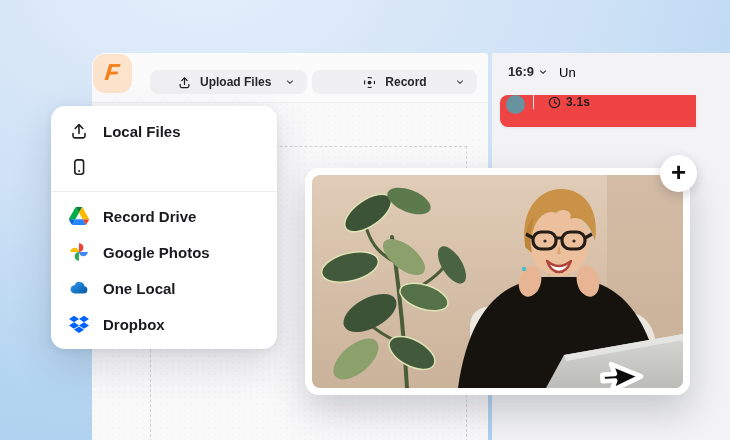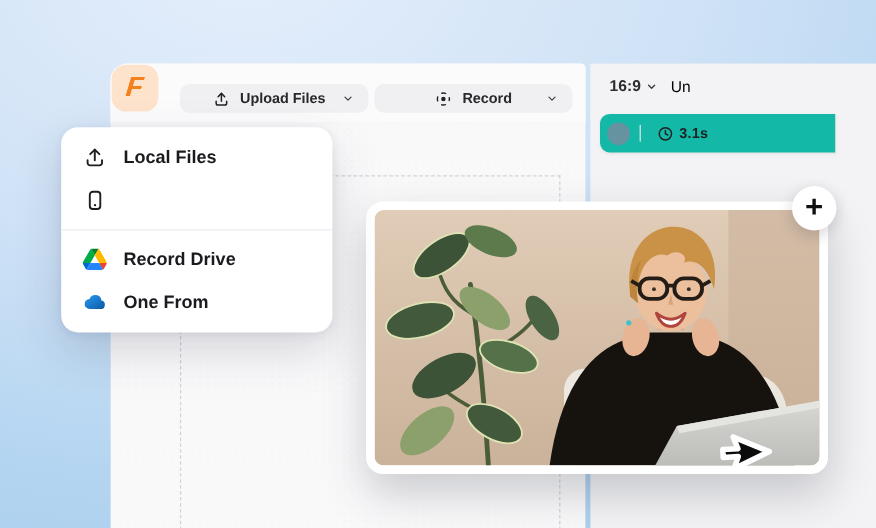--- a/index.html
+++ b/index.html
@@ -29,23 +29,23 @@
   .btn-record .chev{position:absolute;right:12px;top:7px;}
   .icn{display:flex;align-items:center;justify-content:center;}
   
   .dropzone{position:absolute;left:150px;top:146px;width:317px;height:296px;
     border:1.5px dashed #d2d2d9;border-bottom:none;}
   
   .right-panel{position:absolute;left:492px;top:53px;width:238px;height:387px;background:#f3f3f5;}
   .ratio-btn{position:absolute;left:16px;top:11px;display:flex;align-items:center;gap:4px;
     font-size:13px;font-weight:700;color:#2b2b30;cursor:pointer;}
   .un-label{position:absolute;left:67px;top:12px;font-size:13px;font-weight:500;color:#000000;cursor:pointer;}
-  .clip-bar{position:absolute;left:8px;top:42px;width:196px;height:32px;background:#14b8a6;
+  .clip-bar{position:absolute;left:8px;top:42px;width:196px;height:32px;background:#ef4444;
     border-radius:8px 0 0 8px;box-shadow:0 1px 3px rgba(20,20,40,.07);
-    display:flex;align-items:center;cursor:pointer;}
+    display:flex;align-items:flex-start;cursor:pointer;}
   .teal-dot{width:19px;height:19px;border-radius:50%;background:#6793a1;margin-left:6px;flex:0 0 auto;}
   .clip-sep{width:1px;height:14px;background:#e6e6e9;margin-left:8px;}
   .clip-clock{margin-left:13px;display:flex;align-items:center;}
   .clip-dur{font-size:12px;font-weight:800;color:#1f2023;margin-left:4px;letter-spacing:.2px;}
   
   .photo-card{position:absolute;left:305px;top:168px;width:385px;height:227px;background:#ffffff;
     border-radius:14px;box-shadow:0 16px 36px rgba(35,40,60,.22);padding:7px;cursor:pointer;}
   .photo{width:100%;height:100%;border-radius:8px;overflow:hidden;position:relative;}
   .photo svg{display:block;}
   .add-btn{position:absolute;left:660px;top:155px;width:37px;height:37px;border-radius:50%;
@@ -232,26 +232,45 @@
           <path d="M43.65 25L57.4 1.2C56.05.4 54.5 0 52.9 0H34.4c-1.6 0-3.15.45-4.5 1.2z" fill="#00832d"></path>
           <path d="M59.8 53H27.5L13.75 76.8c1.35.8 2.9 1.2 4.5 1.2h50.8c1.6 0 3.15-.45 4.5-1.2z" fill="#2684fc"></path>
           <path d="M73.4 26.5l-12.7-22c-.8-1.4-1.95-2.5-3.3-3.3L43.65 25l16.15 28h27.45c0-1.55-.4-3.1-1.2-4.5z" fill="#ffba00"></path>
         </svg>
       </span>
       <span>Record Drive</span>
     </div>
     <div class="menu-item">
       <span class="menu-ic">
         <svg width="20" height="20" viewBox="0 0 24 24">
+          <path d="M1.5 12a5.25 5.25 0 0 1 10.5 0z" fill="#FBBC04"></path>
+          <path d="M12 1.5a5.25 5.25 0 0 1 0 10.5z" fill="#EA4335"></path>
+          <path d="M22.5 12a5.25 5.25 0 0 1 -10.5 0z" fill="#4285F4"></path>
+          <path d="M12 22.5a5.25 5.25 0 0 1 0 -10.5z" fill="#34A853"></path>
+        </svg>
+      </span>
+      <span>Google Photos</span>
+    </div>
+    <div class="menu-item">
+      <span class="menu-ic">
+        <svg width="20" height="20" viewBox="0 0 24 24">
           <defs>
             <linearGradient id="od" x1="0" y1="0" x2="1" y2="1">
               <stop offset="0" stop-color="#2a9bf0"></stop>
                 <stop offset="1" stop-color="#0a58a5"></stop>
             </linearGradient>
           </defs>
           <path d="M6.9 18.6h10.8a4.35 4.35 0 0 0 .95-8.6A6.2 6.2 0 0 0 6.7 8.7a4.95 4.95 0 0 0 .2 9.9z" fill="url(#od)"></path>
         </svg>
       </span>
-      <span>One From</span>
+      <span>One Local</span>
+    </div>
+    <div class="menu-item">
+      <span class="menu-ic">
+        <svg width="20" height="19" viewBox="0 0 24 22">
+          <path d="M6 .5l6 3.9-6 3.9L0 4.4 6 .5zm12 0l6 3.9-6 3.9-6-3.9 6-3.9zM0 12.2l6-3.9 6 3.9-6 3.9-6-3.9zm18-3.9l6 3.9-6 3.9-6-3.9 6-3.9zM6 17.4l6-3.9 6 3.9-6 3.9-6-3.9z" fill="#0062FF"></path>
+        </svg>
+      </span>
+      <span>Dropbox</span>
     </div>
   </div>
 
 </div>
 
 </body></html>

